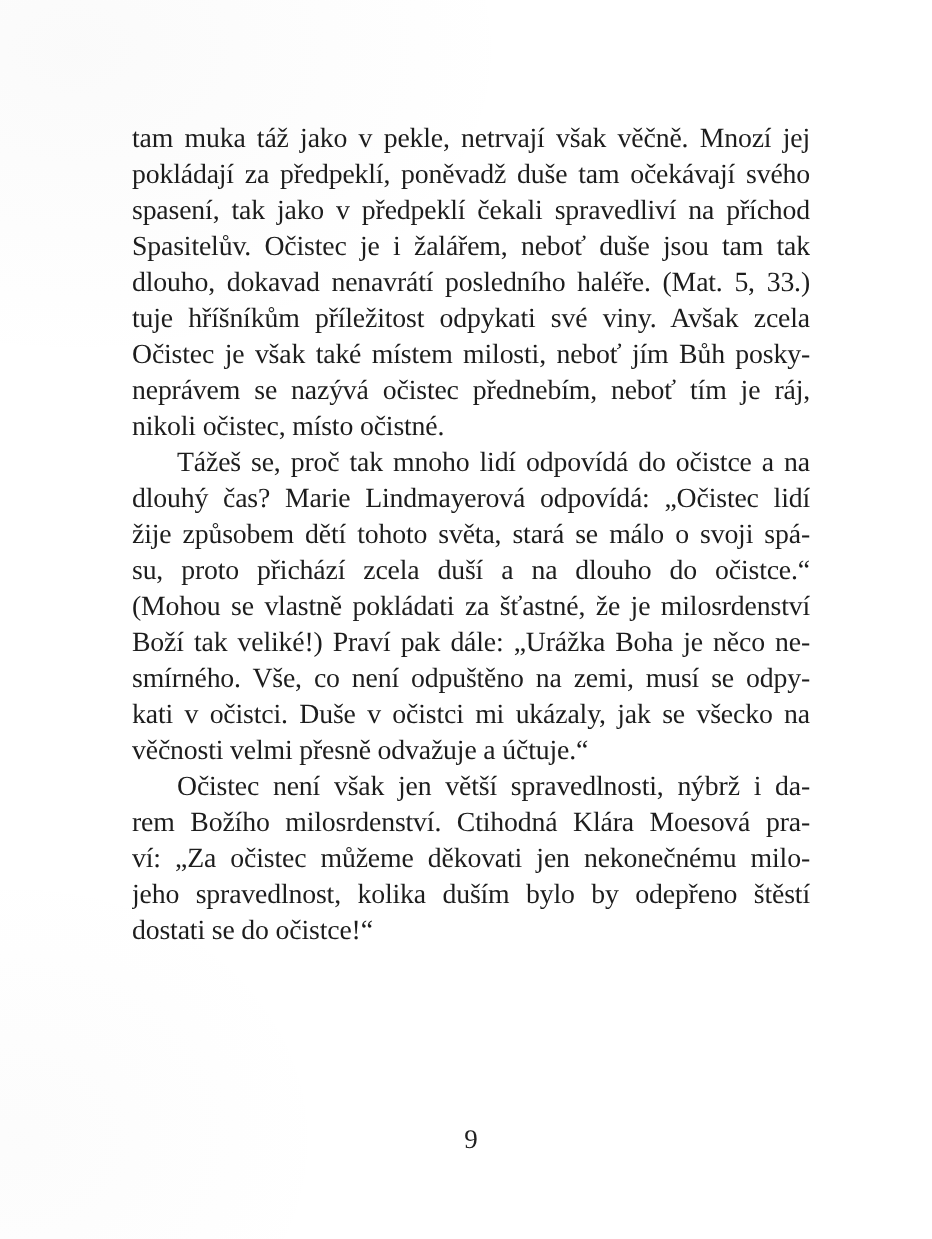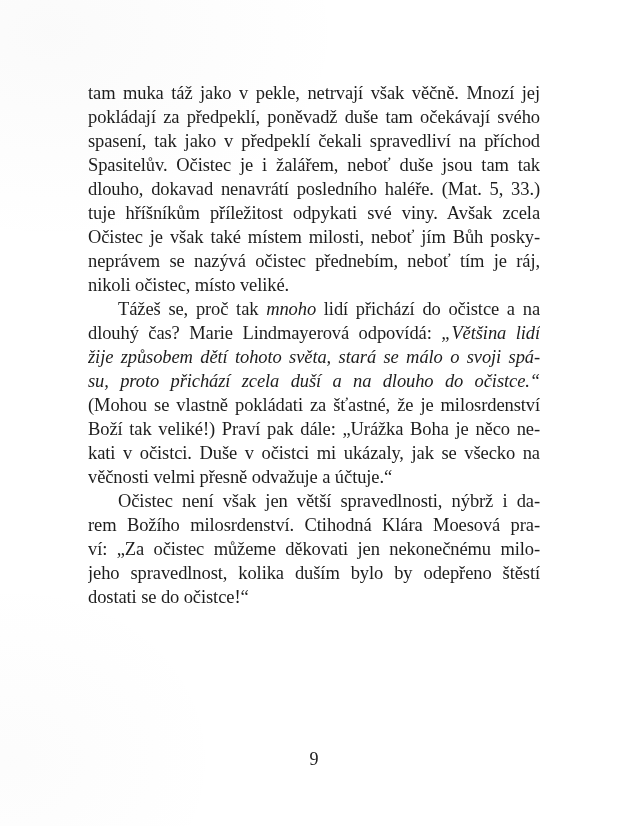--- a/index.html
+++ b/index.html
@@ -36,21 +36,20 @@
     text-align-last: justify;
     white-space: normal;
   }
   .line.last {
     text-align-last: left;
   }
   .line.ind {
     text-indent: 30px;
   }
   .it {
-    font-style: italic;
   }
   .page-num {
     position: absolute;
     top: 747px;
     left: 88px;
     width: 452px;
     text-align: center;
     font-size: 18px;
     line-height: 24px;
     color: #222222;
@@ -62,27 +61,28 @@
 <div class="page">
   <div class="text-block">
       <div class="line"><span>tam muka táž jako v pekle, netrvají však věčně. Mnozí jej</span></div>
       <div class="line"><span>pokládají za předpeklí, poněvadž duše tam očekávají svého</span></div>
       <div class="line"><span>spasení, tak jako v předpeklí čekali spravedliví na příchod</span></div>
       <div class="line"><span>Spasitelův. Očistec je i žalářem, neboť duše jsou tam tak</span></div>
       <div class="line"><span>dlouho, dokavad nenavrátí posledního haléře. (Mat. 5, 33.)</span></div>
       <div class="line"><span>tuje hříšníkům příležitost odpykati své viny. Avšak zcela</span></div>
       <div class="line"><span>Očistec je však také místem milosti, neboť jím Bůh posky-</span></div>
       <div class="line"><span>neprávem se nazývá očistec přednebím, neboť tím je ráj,</span></div>
-      <div class="line last"><span>nikoli očistec, místo veliké.</span></div>
-      <div class="line ind"><span>Tážeš se, proč tak </span><span class="it">mnoho</span><span> lidí přichází do očistce a na</span></div>
-      <div class="line"><span>dlouhý čas? Marie Lindmayerová odpovídá: </span><span class="it">„Většina lidí</span></div>
+      <div class="line last"><span>nikoli očistec, místo očistné.</span></div>
+      <div class="line ind"><span>Tážeš se, proč tak </span><span class="it">mnoho</span><span> lidí odpovídá do očistce a na</span></div>
+      <div class="line"><span>dlouhý čas? Marie Lindmayerová odpovídá: </span><span class="it">„Očistec lidí</span></div>
       <div class="line"><span class="it">žije způsobem dětí tohoto světa, stará se málo o svoji spá-</span></div>
       <div class="line"><span class="it">su, proto přichází zcela duší a na dlouho do očistce.“</span></div>
       <div class="line"><span>(Mohou se vlastně pokládati za šťastné, že je milosrdenství</span></div>
       <div class="line"><span>Boží tak veliké!) Praví pak dále: „Urážka Boha je něco ne-</span></div>
+      <div class="line"><span>smírného. Vše, co není odpuštěno na zemi, musí se odpy-</span></div>
       <div class="line"><span>kati v očistci. Duše v očistci mi ukázaly, jak se všecko na</span></div>
       <div class="line last"><span>věčnosti velmi přesně odvažuje a účtuje.“</span></div>
       <div class="line ind"><span>Očistec není však jen větší spravedlnosti, nýbrž i da-</span></div>
       <div class="line"><span>rem Božího milosrdenství. Ctihodná Klára Moesová pra-</span></div>
       <div class="line"><span>ví: „Za očistec můžeme děkovati jen nekonečnému milo-</span></div>
       <div class="line"><span>jeho spravedlnost, kolika duším bylo by odepřeno štěstí</span></div>
       <div class="line last"><span>dostati se do očistce!“</span></div>
     </div>
   <div class="page-num">9</div>
 </div>

